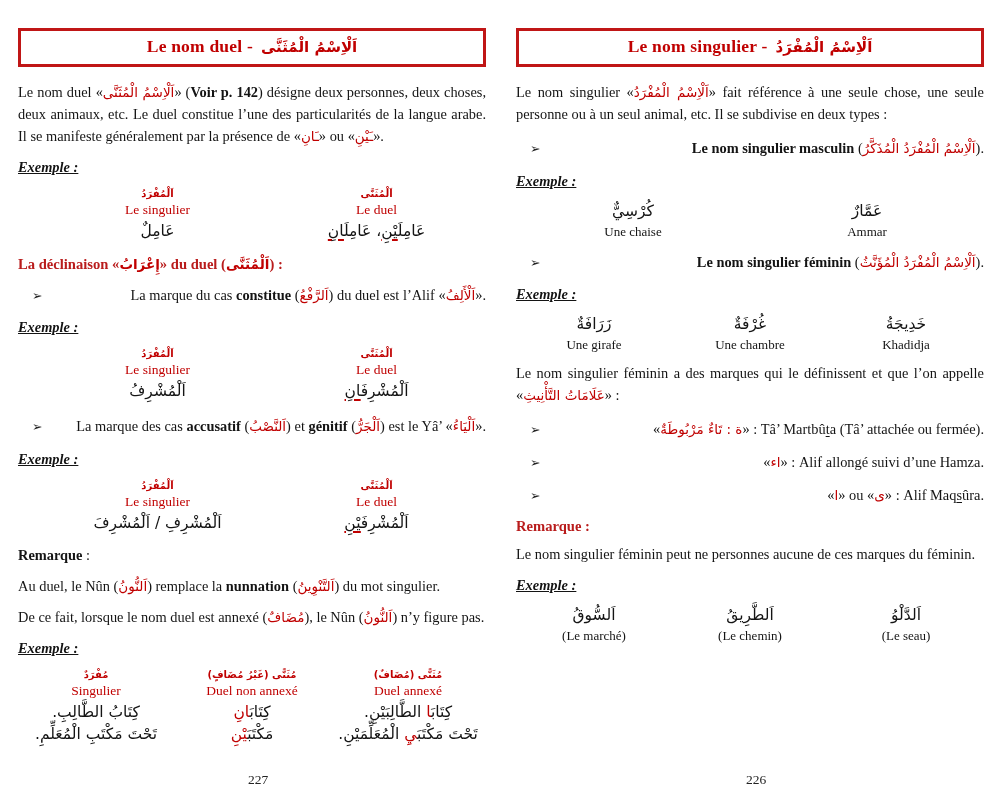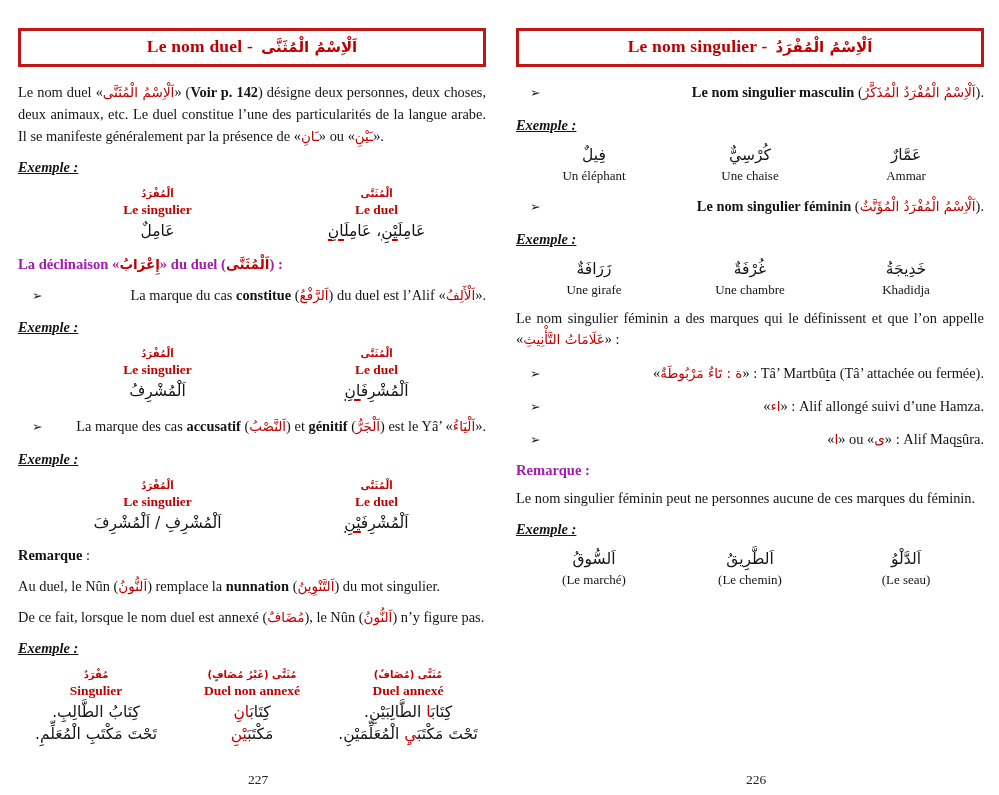--- a/index.html
+++ b/index.html
@@ -17,31 +17,31 @@
   .t-ar{font-size:15px;font-family:"DejaVu Sans",sans-serif;direction:rtl;unicode-bidi:isolate;margin-left:4px;}
   .para{font-size:14.4px;line-height:1.52;margin:9px 0;text-align:justify;}
   .heading-red{font-size:14.6px;font-weight:bold;color:#c00000;margin:12px 0 8px;}
   .bullet{display:flex;align-items:baseline;margin:12px 0;font-size:14.4px;line-height:1.45;}
   .arrow{flex:0 0 auto;margin:0 9px 0 14px;font-size:12.5px;color:#222;}
   .bullet-text{flex:1;text-align:right;}
   .cols{display:flex;margin:2px 0 8px;text-align:center;}
   .cols .col{flex:1;}
   .cols.two{padding-left:30px;}
   .col-ar{color:#c00000;font-weight:bold;font-size:10px;font-family:"DejaVu Sans",sans-serif;}
-  .col-fr{color:#c00000;font-weight:bold;font-size:13.5px;margin:3px 0 4px;font-family:"Liberation Serif",serif;}
+  .col-fr{color:#c00000;font-weight:normal;font-size:13.5px;margin:3px 0 4px;font-family:"Liberation Serif",serif;}
   .col-row{font-size:15.5px;margin:4px 0;font-family:"DejaVu Sans",sans-serif;}
   .examples{margin:4px 0 10px;}
   .ex-ar{font-size:15.5px;font-family:"DejaVu Sans",sans-serif;}
   .ex-cap{font-size:13px;margin-top:4px;}
   .pagenum{position:absolute;bottom:0;left:12px;right:0;text-align:center;font-size:13.5px;color:#222;}
   
   .seg-b{font-weight:bold;}
   .seg-bi{font-weight:bold;font-style:italic;text-decoration:underline;}
   .seg-r{color:#c00000;}
-  .seg-br{font-weight:bold;color:#a21caf;}
+  .seg-br{font-weight:bold;color:#b91c1c;}
   .seg-u{text-decoration:underline;text-underline-offset:2px;}
   .seg-ar,.seg-arr{
     font-family:"DejaVu Sans",sans-serif;direction:rtl;unicode-bidi:isolate;
     font-size:13.5px;
   }
   .seg-arr{color:#c00000;}
   
   .col-row .seg-r{color:#c00000;}
   .col-row .seg-ru{color:#141414;text-decoration:underline;text-decoration-color:#c00000;text-decoration-thickness:1.5px;text-underline-offset:3px;}
 </style>
@@ -132,30 +132,27 @@
       </div>
     <div class="pagenum">227</div>
   </section>
 
   <section class="page">
     <header class="title-box">
       <span class="t-fr">Le nom singulier -</span>
       <span class="t-ar">اَلْاِسْمُ الْمُفْرَدُ</span>
     </header>
     <div class="blocks">
+        <p class="para"><span class="seg">Le nom singulier «</span><span class="seg seg-arr">اَلْاِسْمُ الْمُفْرَدُ</span><span class="seg">» fait référence à une seule chose, une seule personne ou à un seul animal, etc. Il se subdivise en deux types :</span></p>
         <div class="bullet">
           <span class="arrow">➢</span>
           <span class="bullet-text"><span class="seg seg-b">Le nom singulier masculin</span><span class="seg"> (</span><span class="seg seg-arr">اَلْاِسْمُ الْمُفْرَدُ الْمُذَكَّرُ</span><span class="seg">).</span></span>
         </div>
         <p class="para"><span class="seg seg-bi">Exemple :</span></p>
         <div class="cols examples">
-          <div class="col">
-            <div class="ex-ar" dir="rtl">فِيلٌ</div>
-            <div class="ex-cap">Un éléphant</div>
-          </div>
           <div class="col">
             <div class="ex-ar" dir="rtl">كُرْسِيٌّ</div>
             <div class="ex-cap">Une chaise</div>
           </div>
           <div class="col">
             <div class="ex-ar" dir="rtl">عَمَّارٌ</div>
             <div class="ex-cap">Ammar</div>
           </div>
         </div>
         <div class="bullet">

